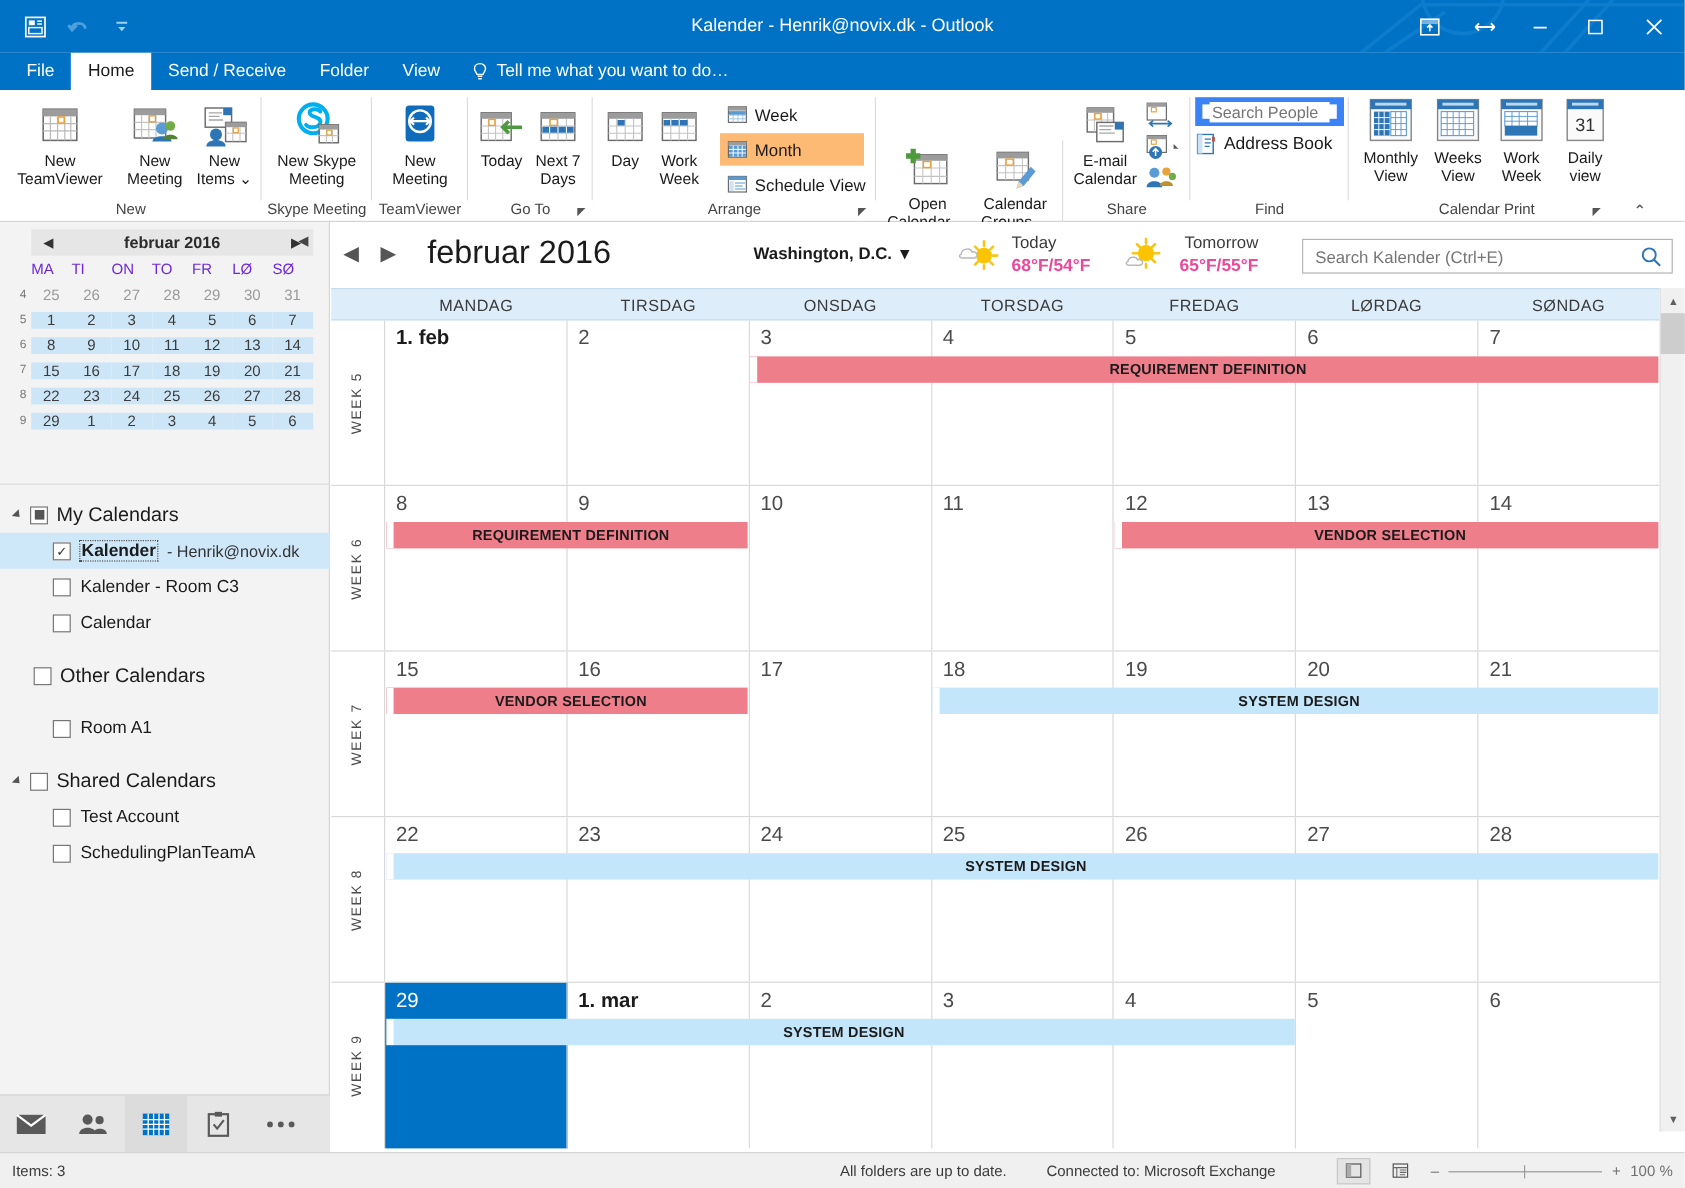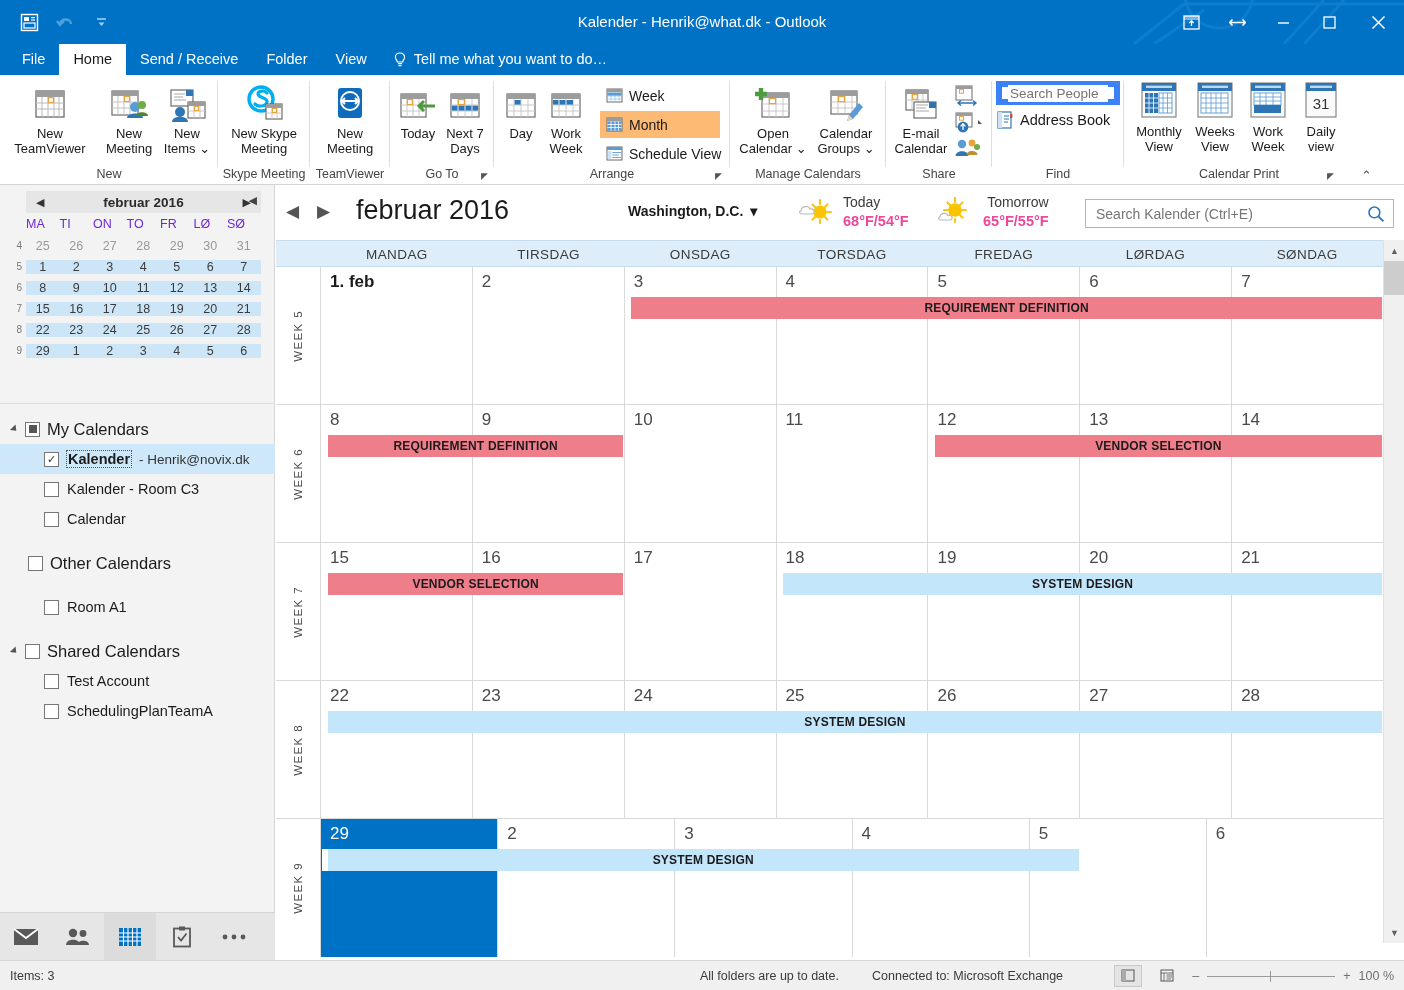--- a/index.html
+++ b/index.html
@@ -257,21 +257,21 @@
           </svg>
       </span>
       <span class="qicon">
         <svg width="15" height="15" viewBox="0 0 15 15">
             <path d="M3 4 H12" stroke="#9fd0f0" stroke-width="1.6"></path>
             <path d="M4.5 7.5 L7.5 11 L10.5 7.5 Z" fill="#9fd0f0"></path>
           </svg>
       </span>
     </div>
 
-    <div class="win-title">Kalender - Henrik@what.dk - Outlook</div>
+    <div class="win-title">Kalender - Henrik@novix.dk - Outlook</div>
 
     <div class="wincontrols">
       <span class="wbtn ribbondisp">
         <svg width="17" height="15" viewBox="0 0 17 15">
             <rect x="1" y="1" width="15" height="13" fill="none" stroke="#fff" stroke-width="1.3"></rect>
             <rect x="1" y="1" width="15" height="4" fill="#fff" opacity=".45"></rect>
             <path d="M8.5 11 L8.5 6 M6.3 8 L8.5 5.7 L10.7 8" stroke="#fff" stroke-width="1.3" fill="none"></path>
           </svg>
       </span>
       <span class="wbtn">
@@ -511,21 +511,21 @@
               <path d="M6.4 6.5 H15 M6.4 9 H13 M6.4 11.5 H15"></path>
             </g>
           </svg>
         <span>Schedule View</span>
       </div>
       <div class="glabel">Arrange</div>
       <div class="dlg" style="right:8px;">◤</div>
       <div class="gsep"></div>
     </div>
 
-    <div class="rgroup" style="left:730px; width:156px;">
+    <div class="rgroup" style="left:730px; width:156px;margin-top:36px;">
       <div class="rbtn" style="left:4px; top:8px; width:78px;">
         <span class="bico">
           <svg width="40" height="38" viewBox="0 0 40 38">
               <rect x="9" y="8" width="27" height="24" fill="#fff" stroke="#6b6b6b" stroke-width="1.2"></rect>
               <rect x="9" y="8" width="27" height="5" fill="#9c9c9c"></rect>
               <g stroke="#c3c3c3" stroke-width=".9">
                 <path d="M9 19 H36 M9 26 H36 M16 13 V32 M23 13 V32 M30 13 V32"></path>
               </g>
               <rect x="16.5" y="13.6" width="6" height="5" fill="none" stroke="#e8a33d" stroke-width="1.2"></rect>
               <path d="M8 3 V15 M2 9 H14" stroke="#4e9a3f" stroke-width="4.4"></path>
@@ -1090,20 +1090,23 @@
       </div>
 
       <div class="wrow">
         <div class="wnum">
             <span>WEEK 9</span>
           </div>
         <div class="daycols">
           <div class="daycell selected">
               <span class="daynum">29</span>
             </div>
+          <div class="daycell firstofmonth">
+              <span class="daynum">1. mar</span>
+            </div>
           <div class="daycell">
               <span class="daynum">2</span>
             </div>
           <div class="daycell">
               <span class="daynum">3</span>
             </div>
           <div class="daycell">
               <span class="daynum">4</span>
             </div>
           <div class="daycell">

